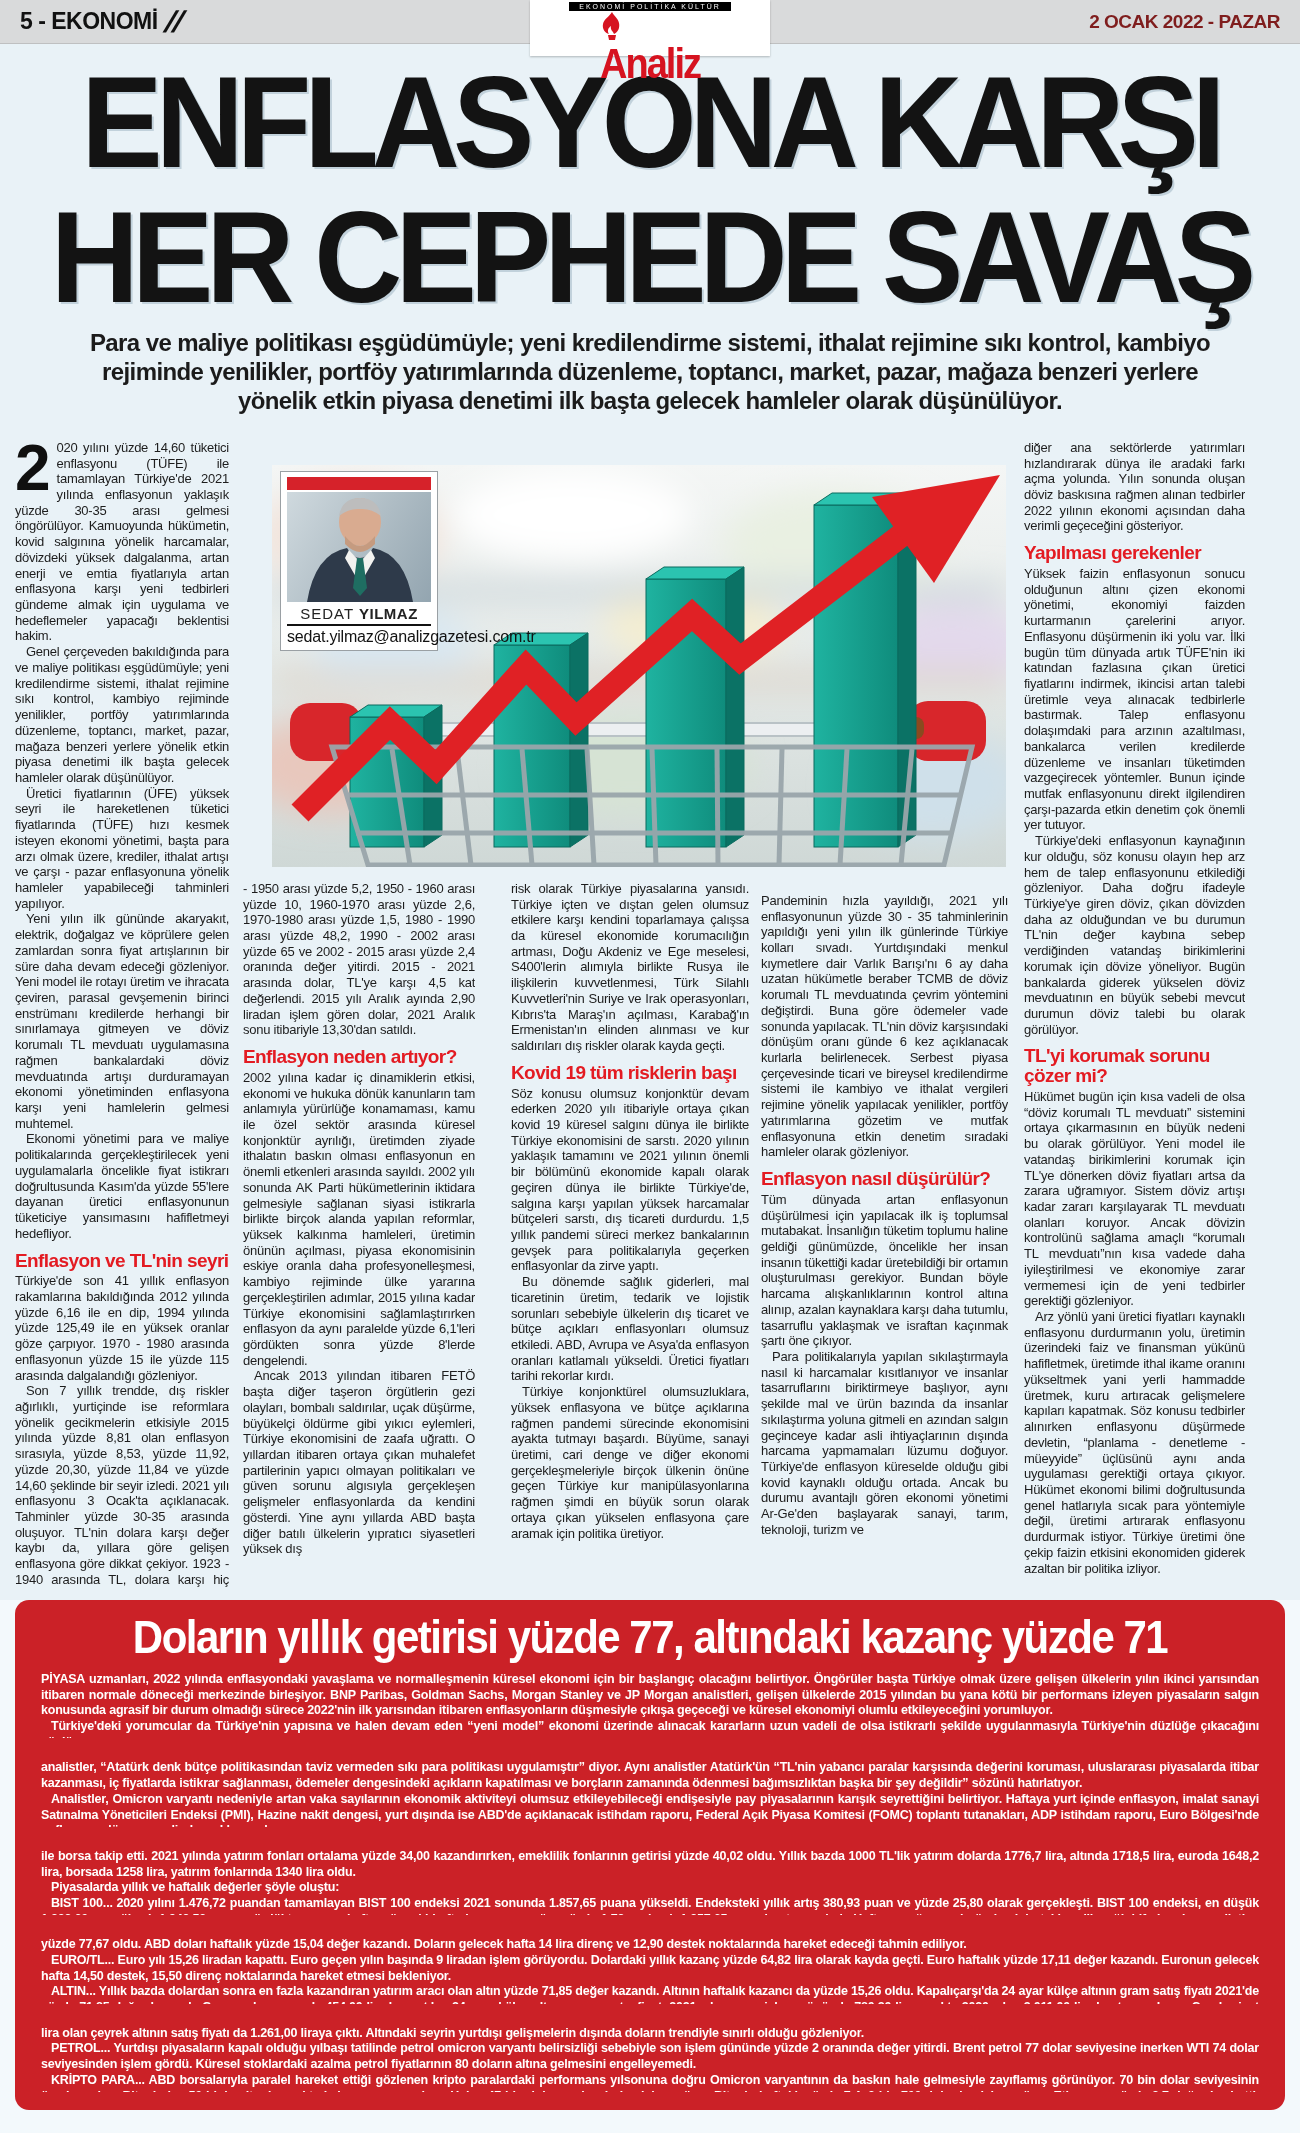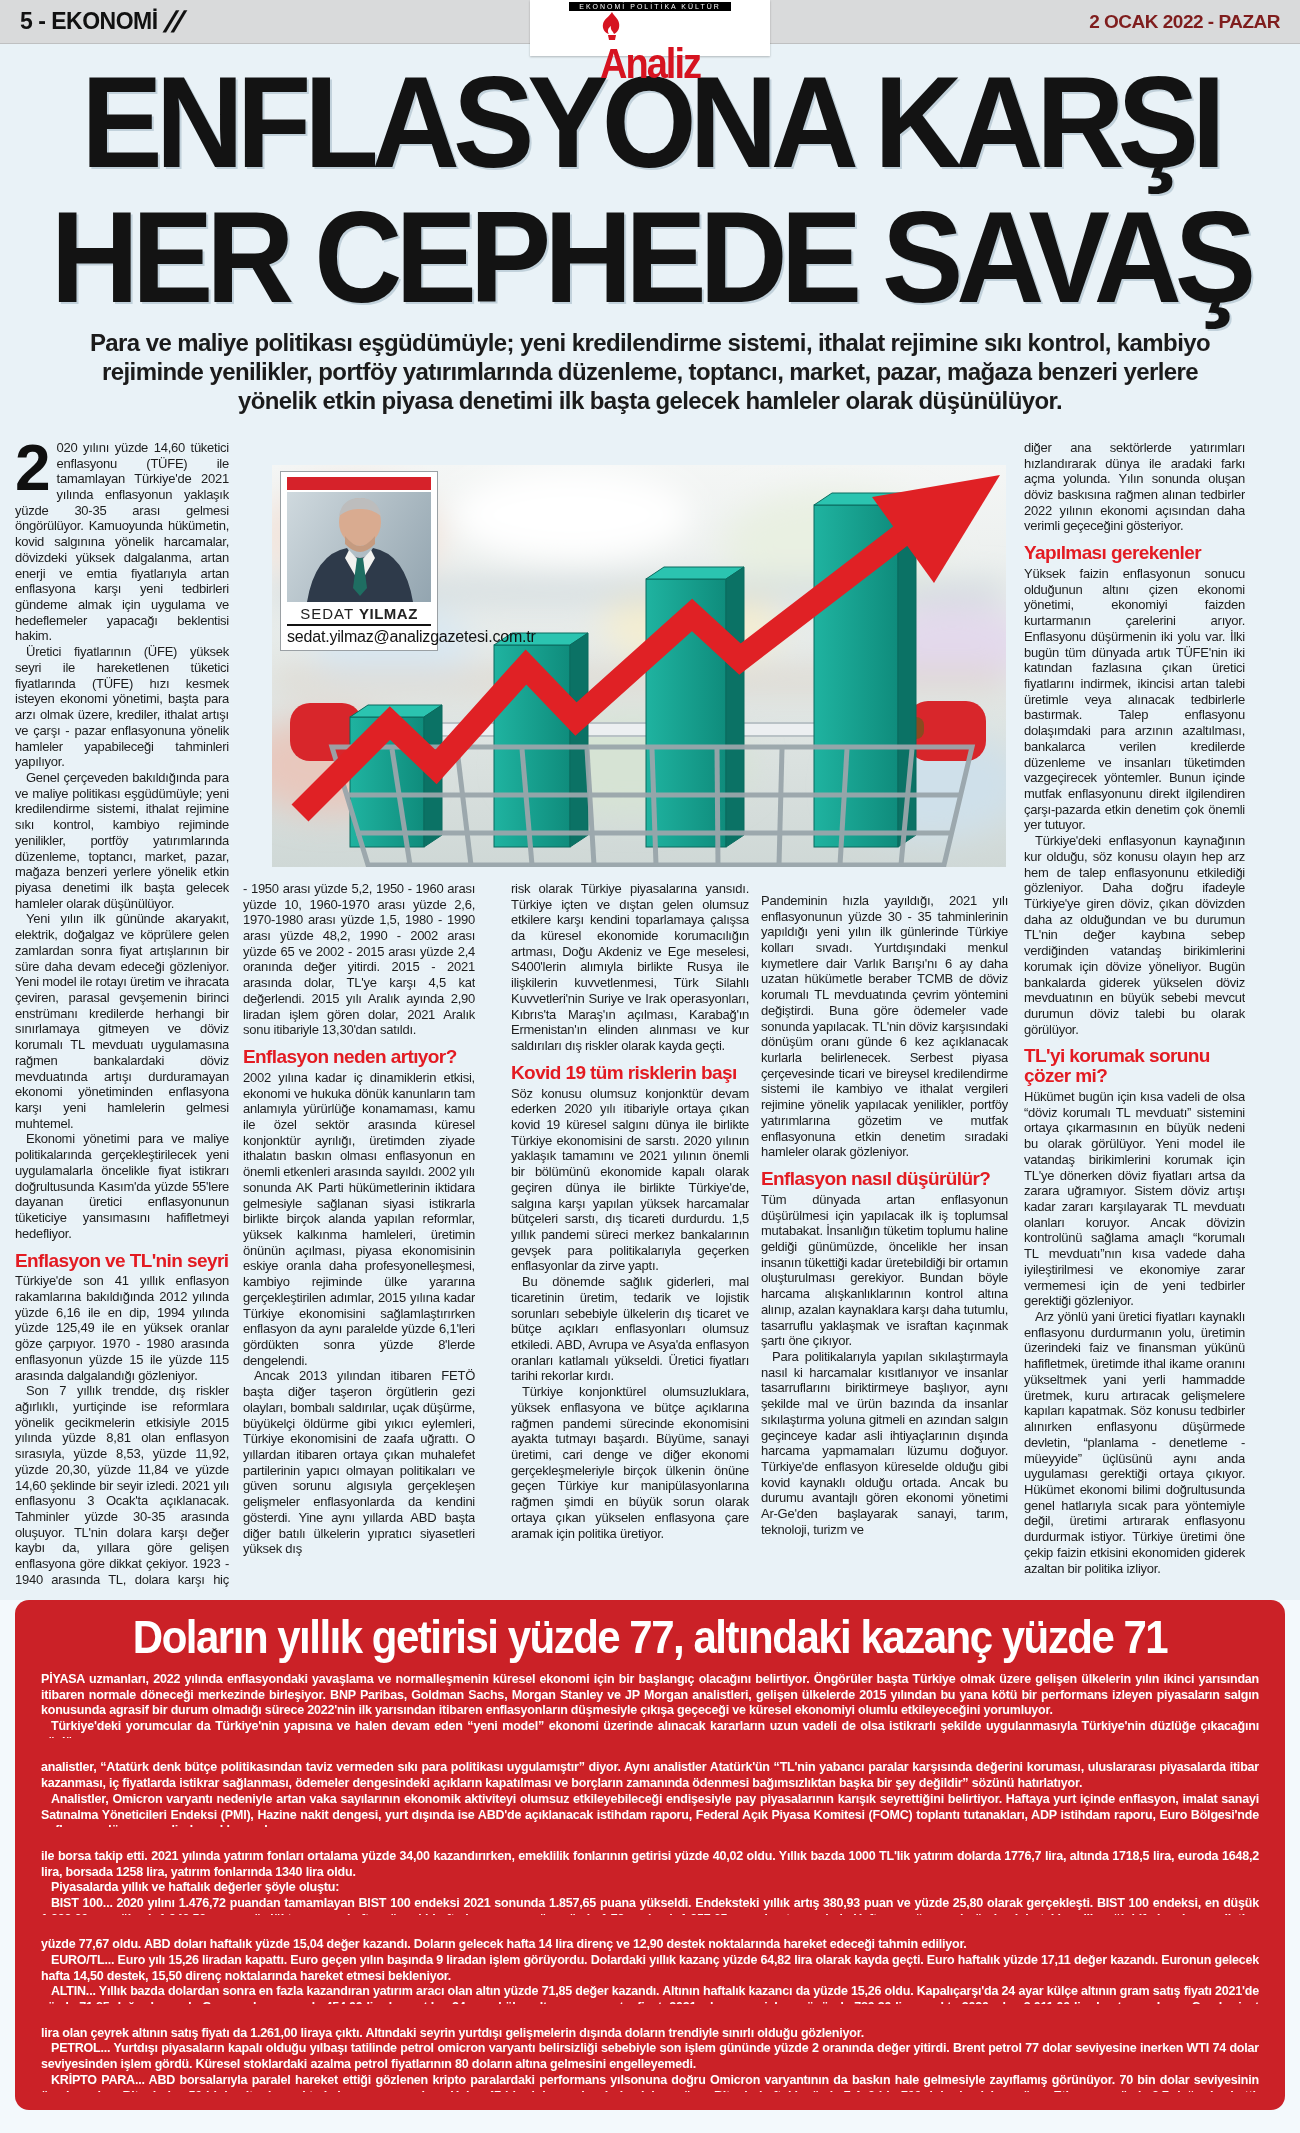--- a/index.html
+++ b/index.html
@@ -129,22 +129,22 @@
 </header>
 
 <section class="lead">
   <h1><span>ENFLASYONA KARŞI</span><br><span>HER CEPHEDE SAVAŞ</span></h1>
   <p class="standfirst">Para ve maliye politikası eşgüdümüyle; yeni kredilendirme sistemi, ithalat rejimine sıkı kontrol, kambiyo rejiminde yenilikler, portföy yatırımlarında düzenleme, toptancı, market, pazar, mağaza benzeri yerlere yönelik etkin piyasa denetimi ilk başta gelecek hamleler olarak düşünülüyor.</p>
 </section>
 
 <section class="main">
   <div class="col col1">
       <p class="bp has-drop"><span class="dropcap">2</span>020 yılını yüzde 14,60 tüketici enflasyonu (TÜFE) ile tamamlayan Türkiye'de 2021 yılında enflasyonun yaklaşık yüzde 30-35 arası gelmesi öngörülüyor. Kamuoyunda hükümetin, kovid salgınına yönelik harcamalar, dövizdeki yüksek dalgalanma, artan enerji ve emtia fiyatlarıyla artan enflasyona karşı yeni tedbirleri gündeme almak için uygulama ve hedeflemeler yapacağı beklentisi hakim.</p>
+      <p class="bp">Genel çerçeveden bakıldığında para ve maliye politikası eşgüdümüyle; yeni kredilendirme sistemi, ithalat rejimine sıkı kontrol, kambiyo rejiminde yenilikler, portföy yatırımlarında düzenleme, toptancı, market, pazar, mağaza benzeri yerlere yönelik etkin piyasa denetimi ilk başta gelecek hamleler olarak düşünülüyor.</p>
       <p class="bp">Üretici fiyatlarının (ÜFE) yüksek seyri ile hareketlenen tüketici fiyatlarında (TÜFE) hızı kesmek isteyen ekonomi yönetimi, başta para arzı olmak üzere, krediler, ithalat artışı ve çarşı - pazar enflasyonuna yönelik hamleler yapabileceği tahminleri yapılıyor.</p>
-      <p class="bp">Genel çerçeveden bakıldığında para ve maliye politikası eşgüdümüyle; yeni kredilendirme sistemi, ithalat rejimine sıkı kontrol, kambiyo rejiminde yenilikler, portföy yatırımlarında düzenleme, toptancı, market, pazar, mağaza benzeri yerlere yönelik etkin piyasa denetimi ilk başta gelecek hamleler olarak düşünülüyor.</p>
       <p class="bp">Yeni yılın ilk gününde akaryakıt, elektrik, doğalgaz ve köprülere gelen zamlardan sonra fiyat artışlarının bir süre daha devam edeceği gözleniyor. Yeni model ile rotayı üretim ve ihracata çeviren, parasal gevşemenin birinci enstrümanı kredilerde herhangi bir sınırlamaya gitmeyen ve döviz korumalı TL mevduatı uygulamasına rağmen bankalardaki döviz mevduatında artışı durduramayan ekonomi yönetiminden enflasyona karşı yeni hamlelerin gelmesi muhtemel.</p>
       <p class="bp">Ekonomi yönetimi para ve maliye politikalarında gerçekleştirilecek yeni uygulamalarla öncelikle fiyat istikrarı doğrultusunda Kasım'da yüzde 55'lere dayanan üretici enflasyonunun tüketiciye yansımasını hafifletmeyi hedefliyor.</p>
       <h3 class="subhead">Enflasyon ve TL'nin seyri</h3>
       <p class="bp">Türkiye'de son 41 yıllık enflasyon rakamlarına bakıldığında 2012 yılında yüzde 6,16 ile en dip, 1994 yılında yüzde 125,49 ile en yüksek oranlar göze çarpıyor. 1970 - 1980 arasında enflasyonun yüzde 15 ile yüzde 115 arasında dalgalandığı gözleniyor.</p>
       <p class="bp">Son 7 yıllık trendde, dış riskler ağırlıklı, yurtiçinde ise reformlara yönelik gecikmelerin etkisiyle 2015 yılında yüzde 8,81 olan enflasyon sırasıyla, yüzde 8,53, yüzde 11,92, yüzde 20,30, yüzde 11,84 ve yüzde 14,60 şeklinde bir seyir izledi. 2021 yılı enflasyonu 3 Ocak'ta açıklanacak. Tahminler yüzde 30-35 arasında oluşuyor. TL'nin dolara karşı değer kaybı da, yıllara göre gelişen enflasyona göre dikkat çekiyor. 1923 - 1940 arasında TL, dolara karşı hiç değer kaybetmedi. Türk Lirası, dolara karşı 1940</p>
     </div>
 
   <figure class="photo">
     <svg width="734" height="402" viewBox="0 0 734 402">
       <defs>

